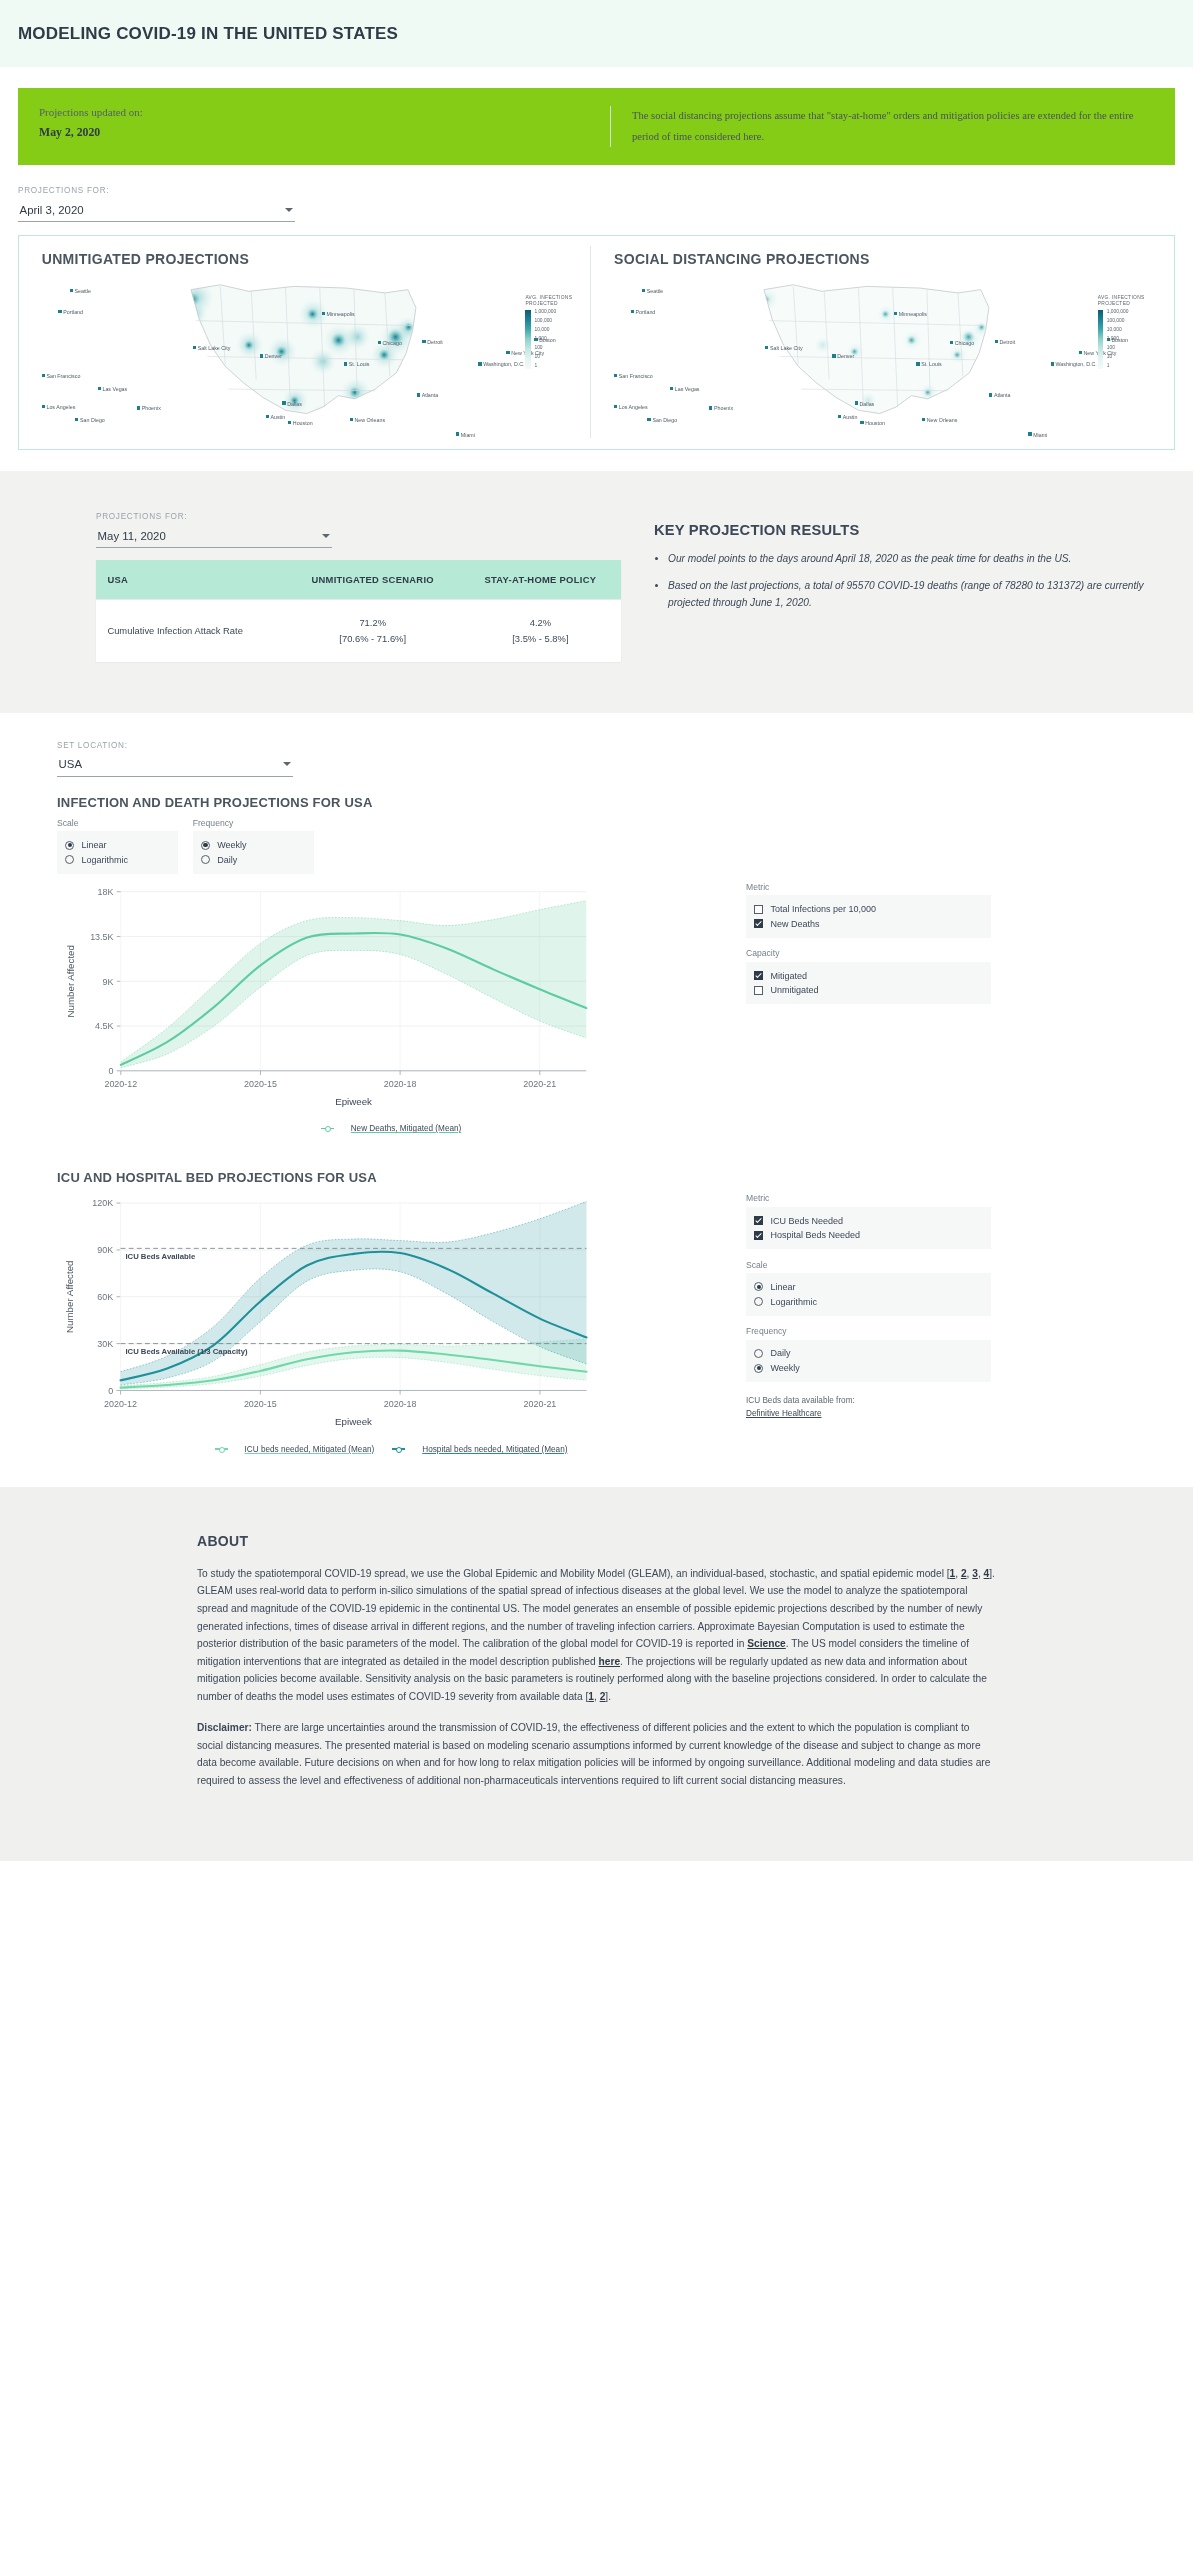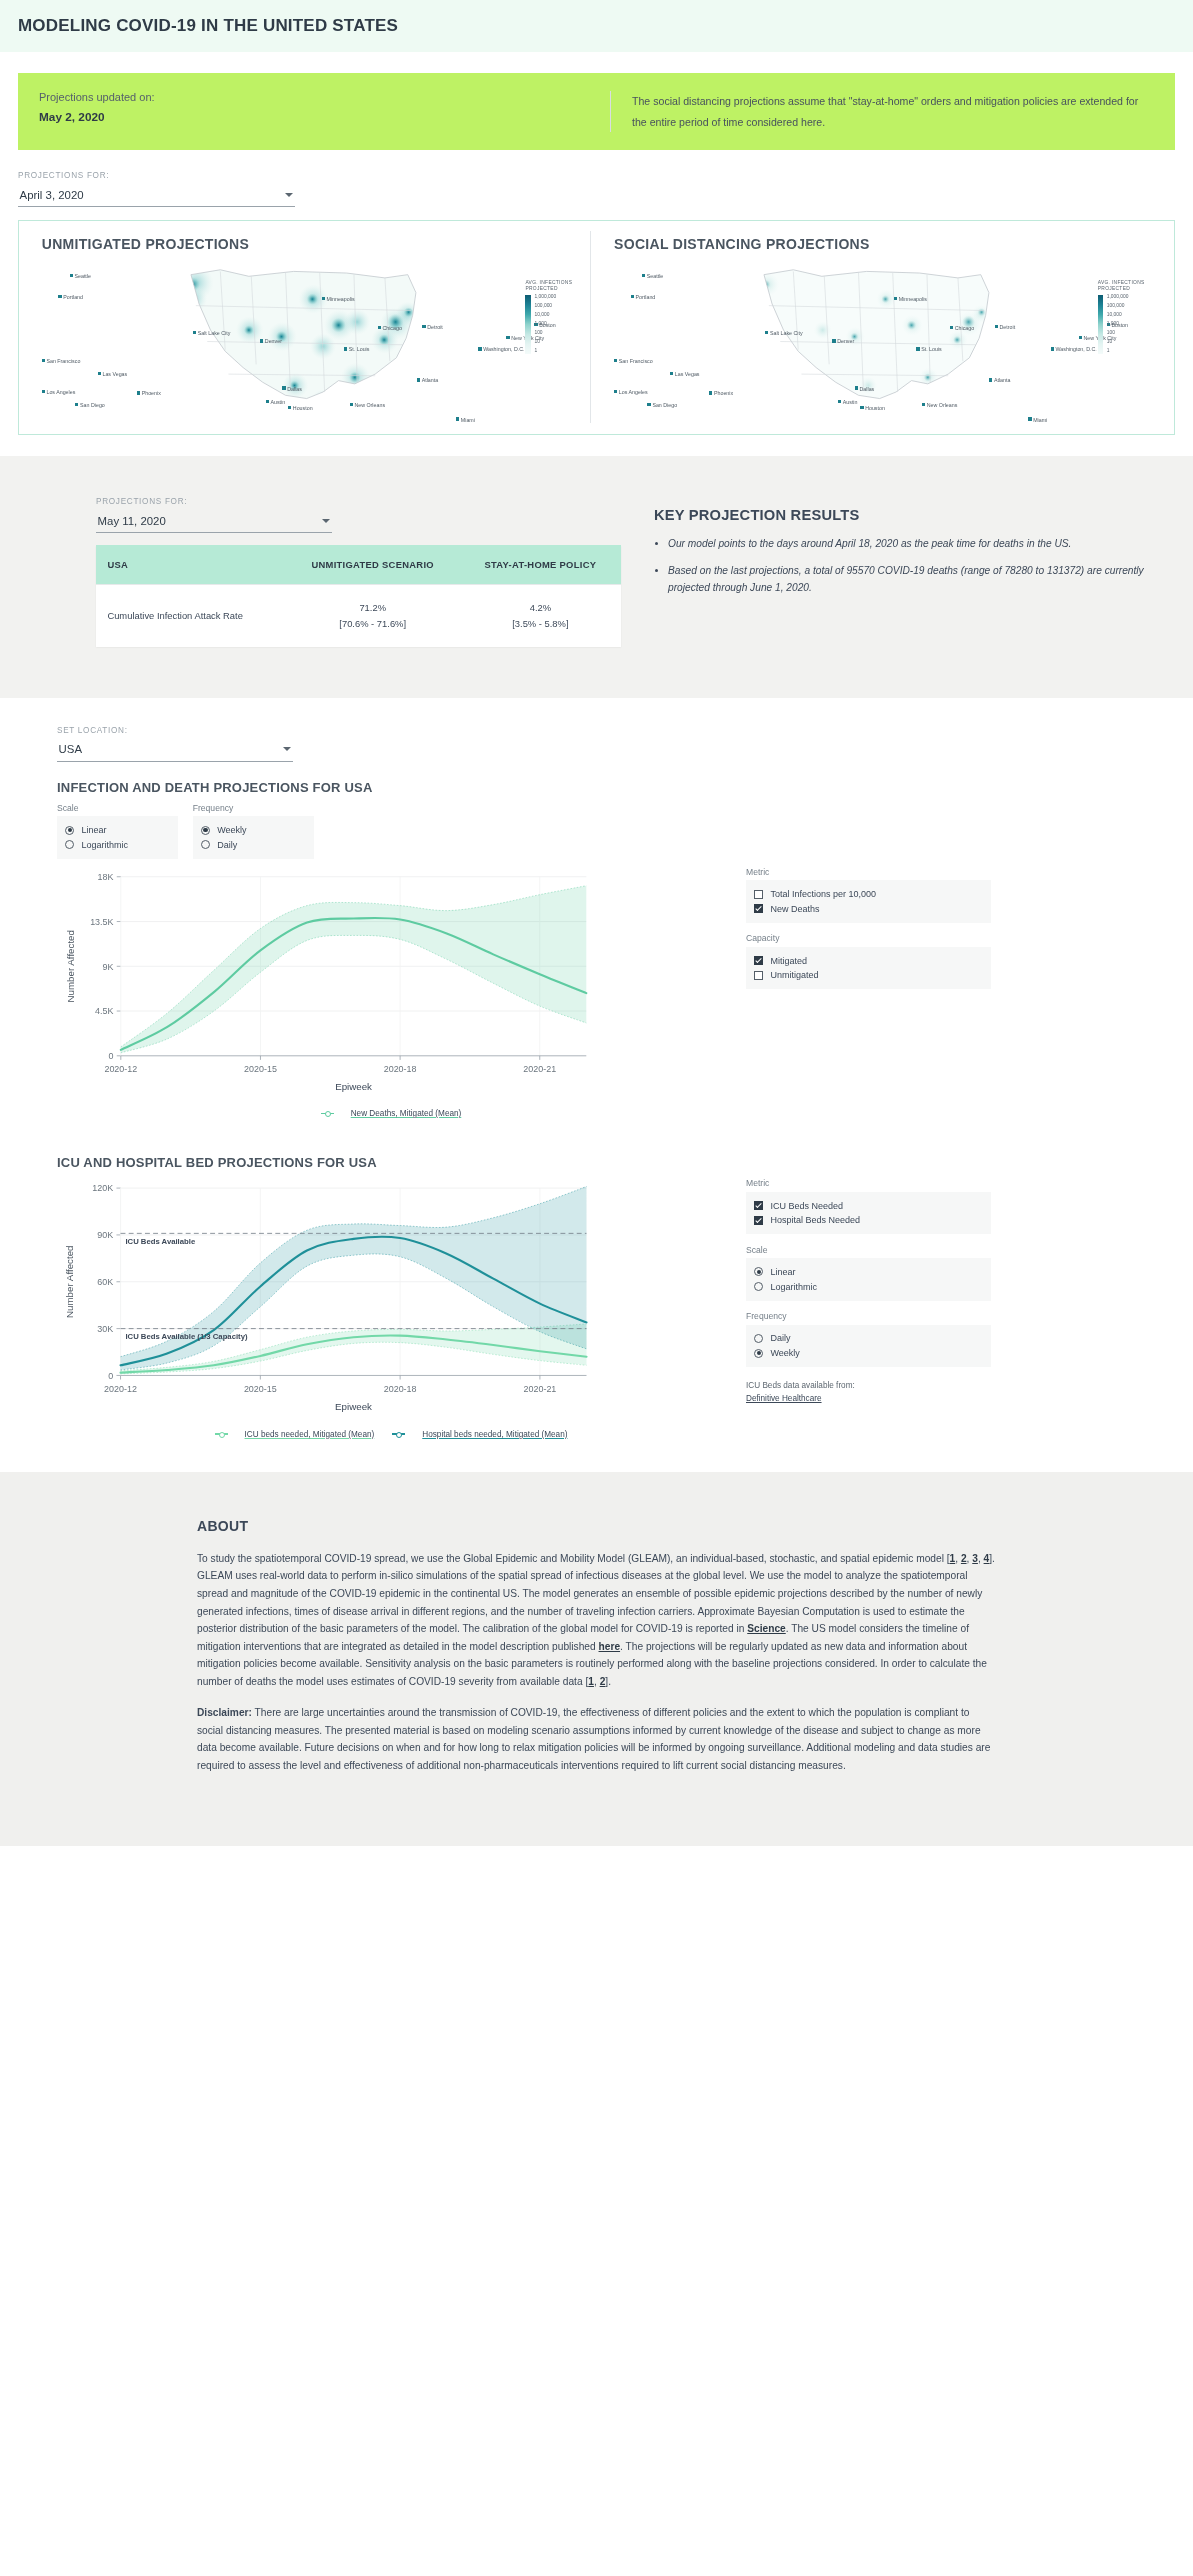--- a/index.html
+++ b/index.html
@@ -6,30 +6,30 @@
   * { box-sizing: border-box; }
   html, body { margin:0; padding:0; }
   body {
     width:1193px; min-height:2576px;
     background:#ffffff;
     font-family:"Liberation Sans", sans-serif;
     color:#3c4858;
     -webkit-font-smoothing:antialiased;
   }
   .hdr {
-    background:#eefaf3; height:52px; display:flex; align-items:center;
+    background:#eefaf3; height:67px; display:flex; align-items:center;
     padding-left:18px;
   }
   .hdr h1 {
     font-size:17px; font-weight:600; letter-spacing:0.2px; margin:0;
     color:#2f3b47;
   }
   .updated-bar {
-    margin:21px 18px 0 18px; background:#bef264; display:flex;
-    padding:18px 21px; gap:0;
+    margin:21px 18px 0 18px; background:#84cc16; display:flex;
+    padding:18px 21px; gap:0;font-family:Liberation Serif, serif;
   }
   .updated-left { width:571px; }
   .updated-left .lbl { font-size:11px; color:#55606b; margin-bottom:7.3px; }
   .updated-left .val { font-size:11.8px; font-weight:700; color:#2f3b47; }
   .updated-right {
     border-left:0.8px solid #d9dde1; padding-left:21px; flex:1;
     font-size:10.6px; line-height:1.95; color:#48525d;
   }
   .sel-wrap { margin:21px 0 0 18px; width:277px; }
   .sel-lbl { font-size:8.2px; letter-spacing:0.7px; color:#9aa3ab; margin-bottom:4.9px; }

